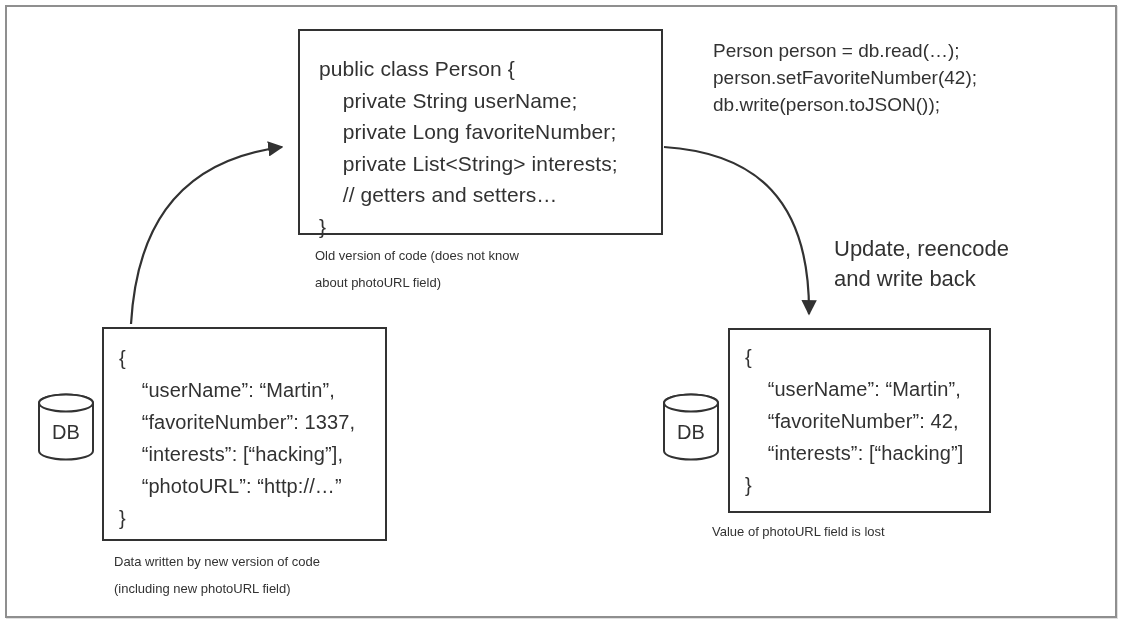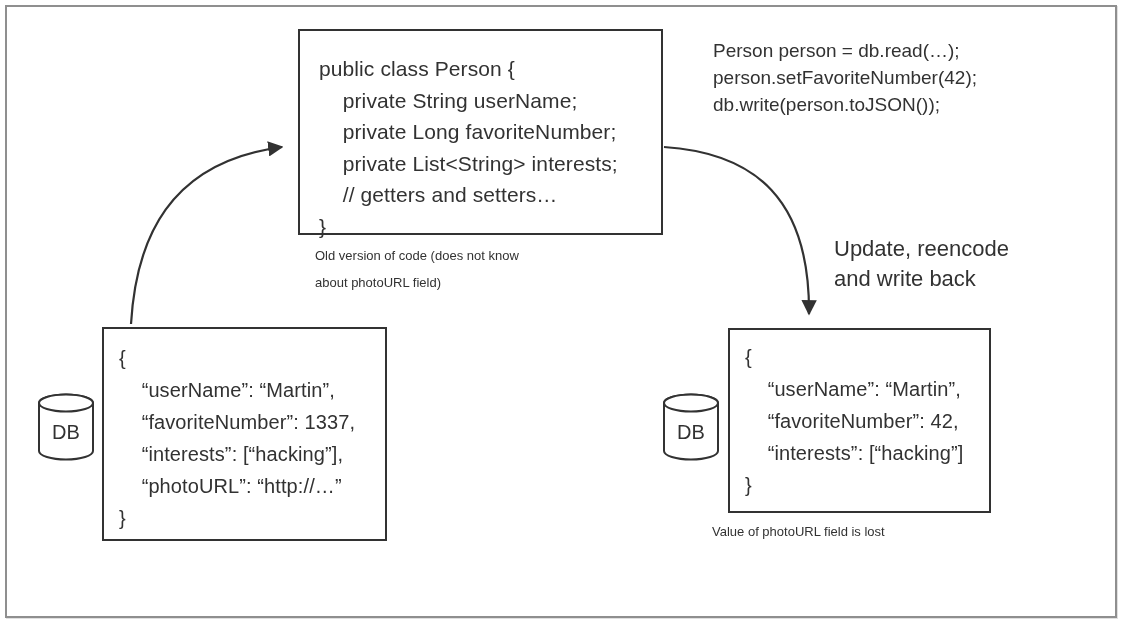--- a/index.html
+++ b/index.html
@@ -102,20 +102,22 @@
   </svg>
 
   <div class="box new-data-box">
     <div class="pre code json-lg">{
     “userName”: “Martin”,
     “favoriteNumber”: 1337,
     “interests”: [“hacking”],
     “photoURL”: “http://…”
 }</div>
   </div>
+  <div class="caption caption-new-data pre">Data written by new version of code
+(including new photoURL field)</div>
 
   <div class="box old-data-box">
     <div class="pre code json-lg">{
     “userName”: “Martin”,
     “favoriteNumber”: 42,
     “interests”: [“hacking”]
 }</div>
   </div>
   <div class="caption caption-old-data pre">Value of photoURL field is lost</div>
 

